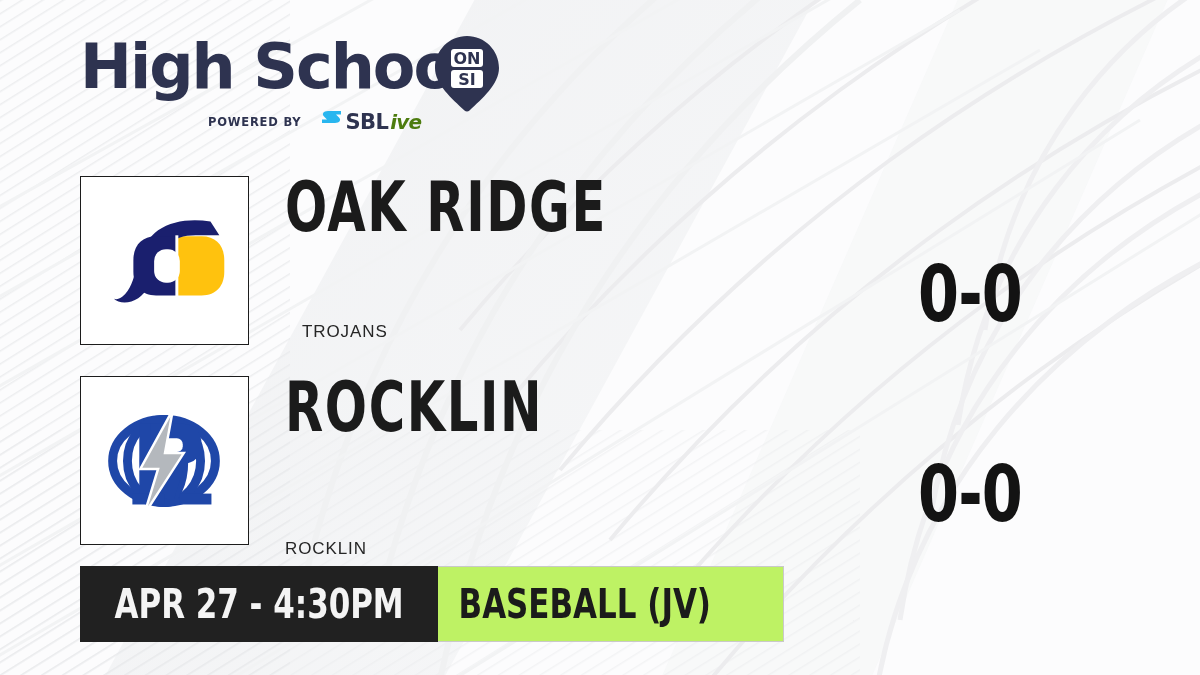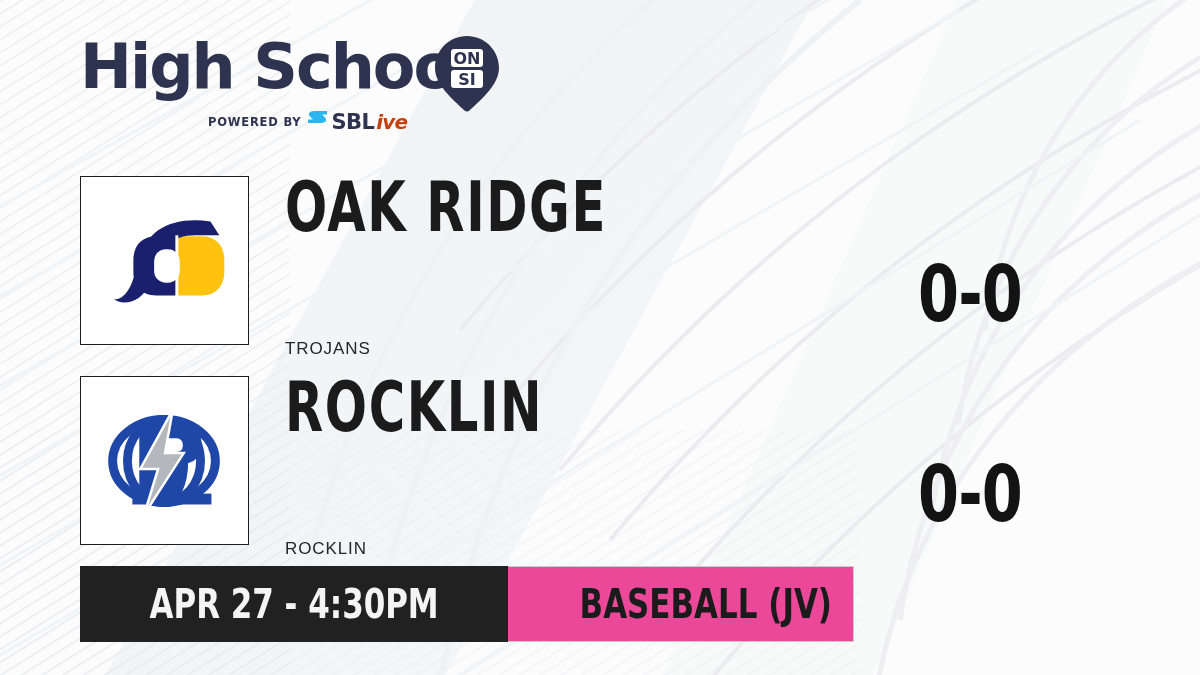--- a/index.html
+++ b/index.html
@@ -19,35 +19,35 @@
   #brand { position:absolute; left:80px; top:36px; width:430px; height:100px; }
   #brand-wordmark {
     font-size:62px; line-height:62px; font-weight:700;
     letter-spacing:-2.0px; color:#2e3350;
     font-family:"DejaVu Sans", sans-serif;
     white-space:nowrap;
   }
   #brand-pin { position:absolute; left:346px; top:-4px; width:82px; height:82px; }
   #powered-row {
     position:absolute; left:128px; top:74px;
-    display:flex; align-items:center; gap:6px;
+    display:flex; align-items:center; gap:20px;
   }
   #powered-by {
     font-size:11.5px; font-weight:700; letter-spacing:0.8px;
     color:#2e3350; font-family:"DejaVu Sans", sans-serif;
   }
   #sblive-mark { display:flex; gap:2px; }
   #sblive-s { width:22px; height:19px; }
   #sblive-sbl {
     font-size:21px; font-weight:700; letter-spacing:-0.6px;
     color:#2e3350; font-family:"DejaVu Sans", sans-serif;
   }
   #sblive-ive {
     font-size:20px; font-weight:700; font-style:italic;
-    letter-spacing:-0.8px; color:#c2410c;
+    letter-spacing:-0.8px; color:#4d7c0f;
     font-family:"DejaVu Sans", sans-serif;
   }
 
   
   .logo-box {
     position:absolute; width:169px; height:169px;
     background:#ffffff; border:1.6px solid #1c1c1c;
   }
   #logo-box-0 { left:80px; top:176px; }
   #logo-box-1 { left:80px; top:376px; }
@@ -63,50 +63,50 @@
   }
   #team-name-0 { top:173px; }
   #team-name-1 { top:373px; }
 
   .team-mascot {
     position:absolute; left:285px;
     font-size:17px; letter-spacing:0.9px; font-weight:400;
     color:#262626; white-space:nowrap;
     font-family:"Liberation Sans", sans-serif;
   }
-  #team-mascot-0 { top:339px; }
+  #team-mascot-0 { top:322px;margin-left:17px; }
   #team-mascot-1 { top:539px; }
 
   .team-record {
     position:absolute; left:905px; width:130px; text-align:center;
     font-family:"DejaVu Sans Condensed","DejaVu Sans", sans-serif;
     font-weight:700; font-size:78px; line-height:78px;
     color:#131313; white-space:nowrap;
     transform:scaleX(0.84); transform-origin:center center;
     letter-spacing:-1px;
   }
   #team-record-0 { top:255px; }
   #team-record-1 { top:455px; }
 
   
   #banner { position:absolute; left:80px; top:566px; height:76px; display:flex; }
   #banner-date {
-    width:428px; height:76px; background:#212121;
+    width:358px; height:76px; background:#212121;
     display:flex; align-items:center; justify-content:center;
   }
   #banner-date-text {
     font-family:"DejaVu Sans Condensed","DejaVu Sans", sans-serif;
     font-weight:700; font-size:40px; color:#f4f4f4;
     transform:scaleX(0.86); transform-origin:center center;
     letter-spacing:0px; white-space:nowrap;
   }
   #banner-sport {
-    width:346px; height:76px; background:#ec4899;
+    width:346px; height:76px; background:#bef264;
     border:1.4px solid #c9c9c9; border-left:none;
-    display:flex; align-items:center; justify-content:flex-end;
+    display:flex; align-items:center; justify-content:flex-start;
   }
   #banner-sport-text {
     font-family:"DejaVu Sans Condensed","DejaVu Sans", sans-serif;
     font-weight:700; font-size:40px; color:#1b1b1b;
     transform:scaleX(0.86); transform-origin:center center;
     letter-spacing:0px; white-space:nowrap;
   }
 </style>
 </head>
 <body>

